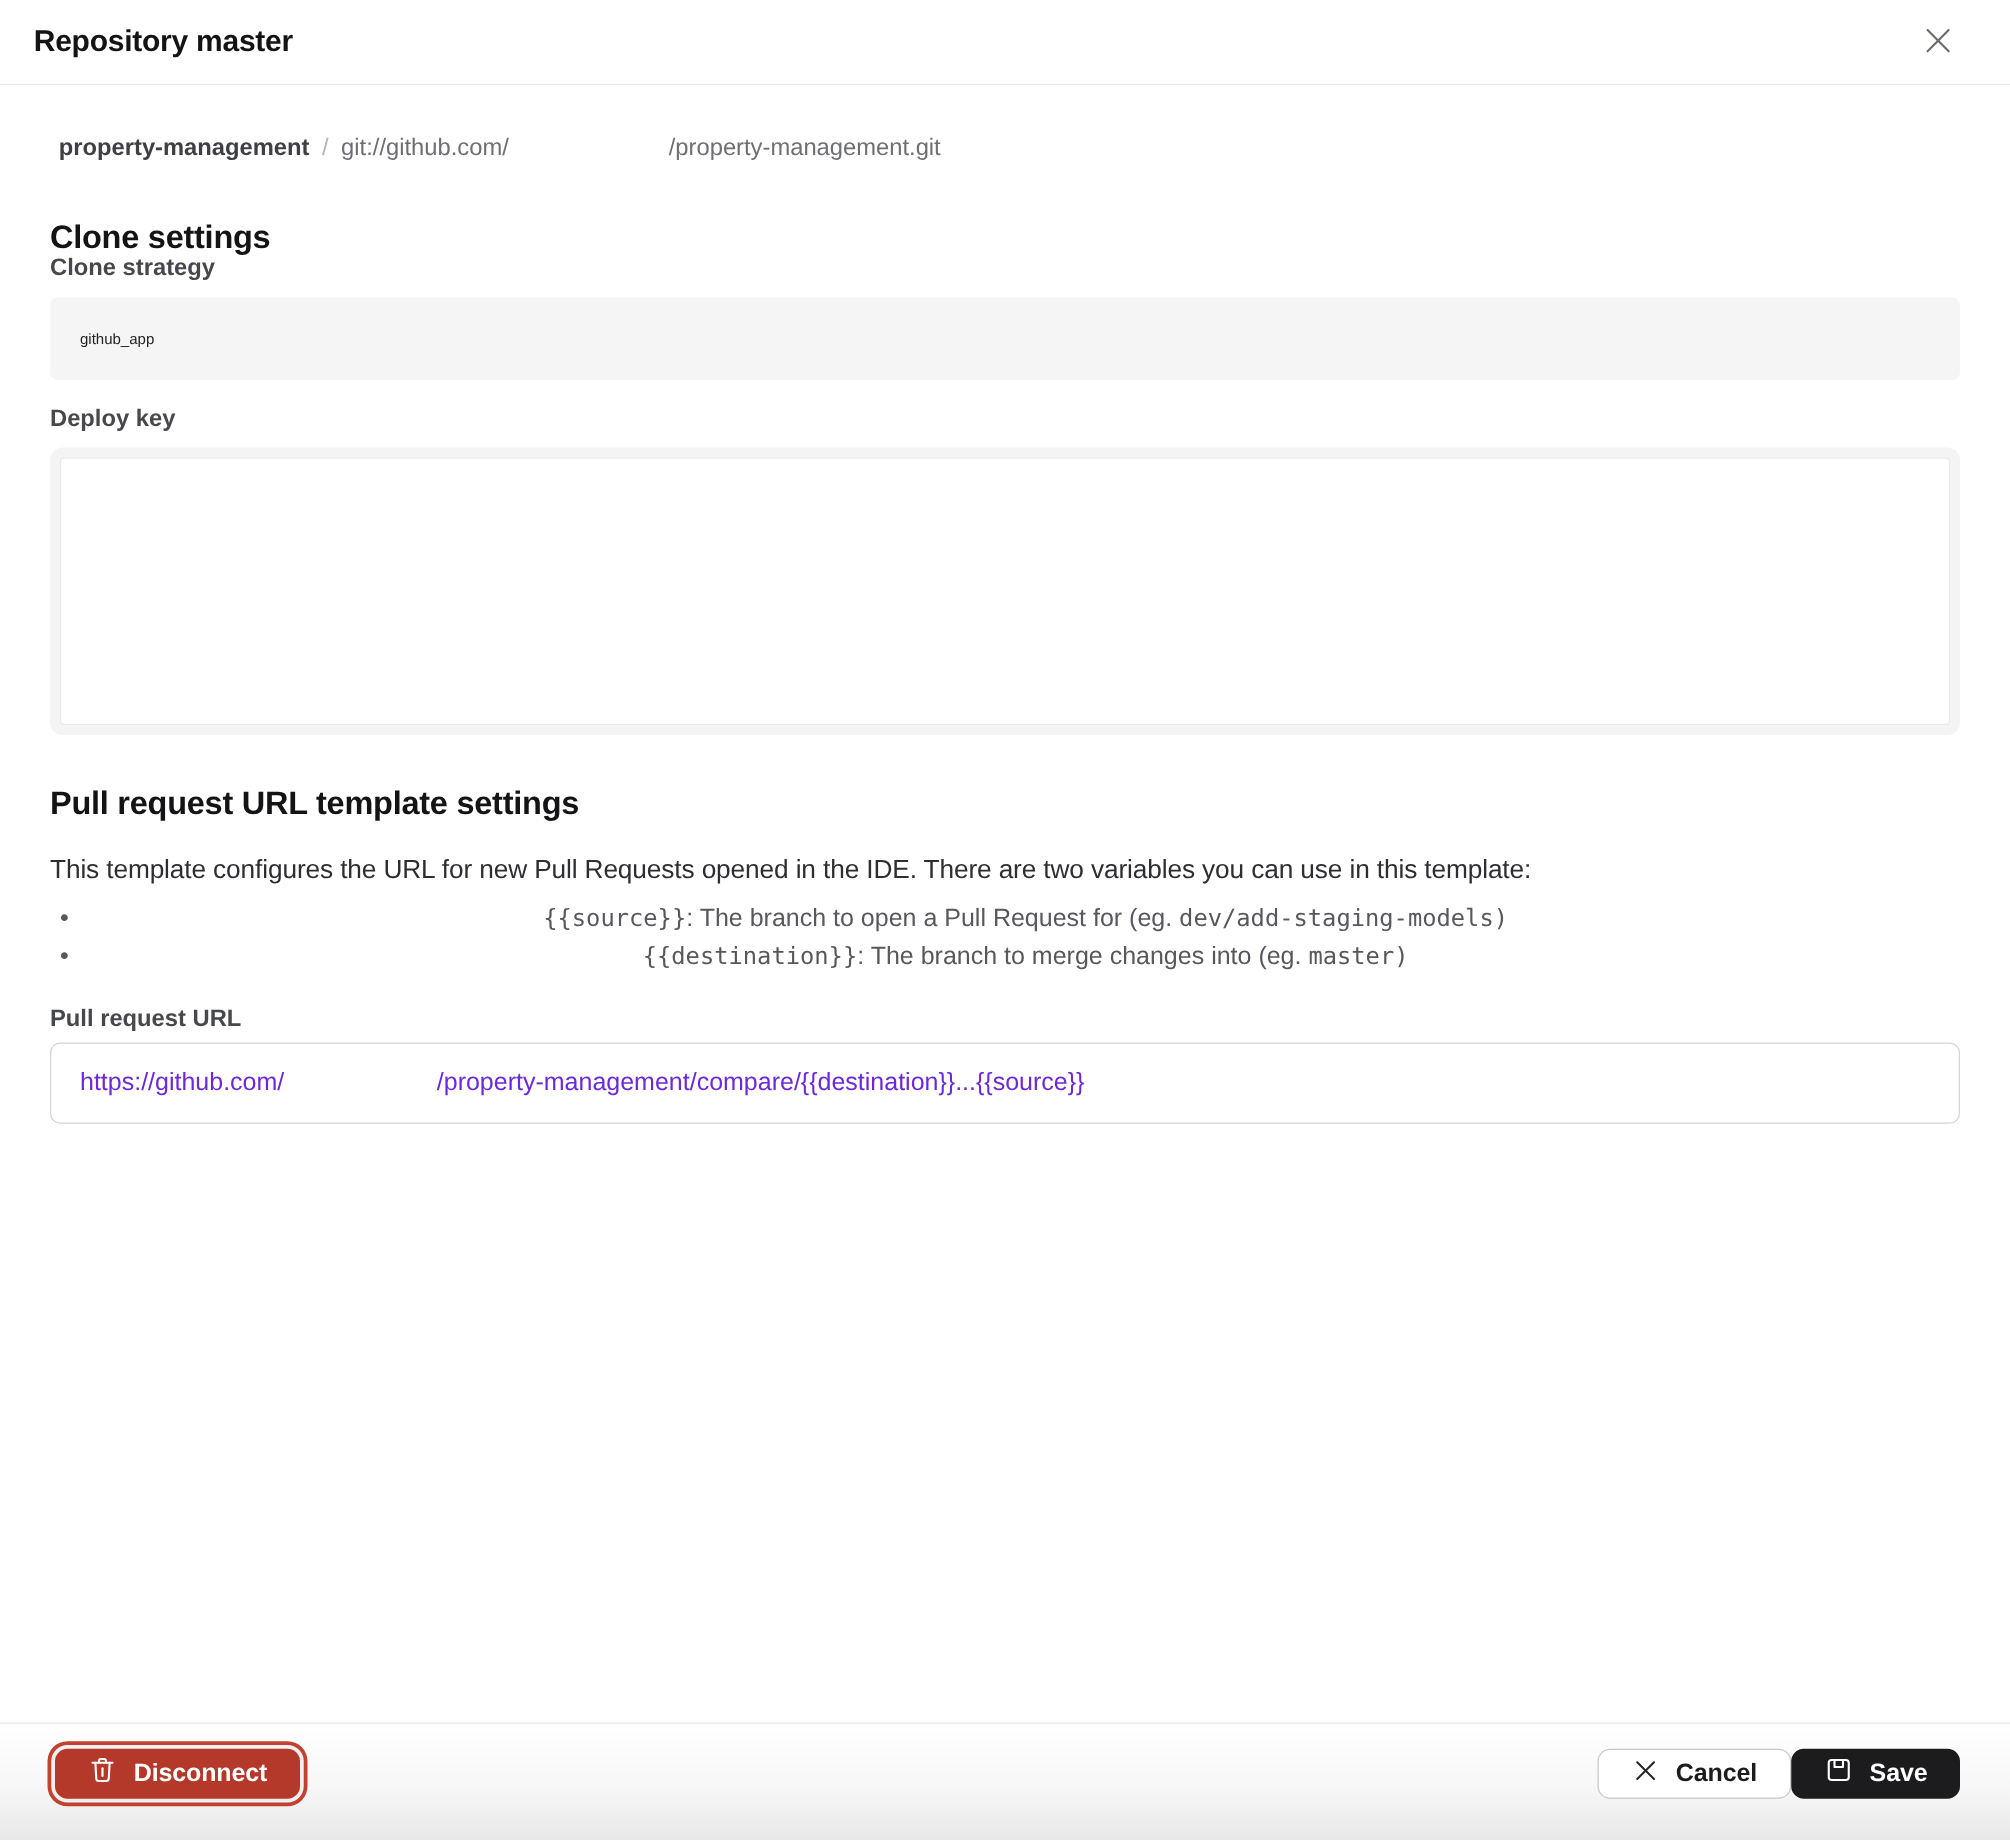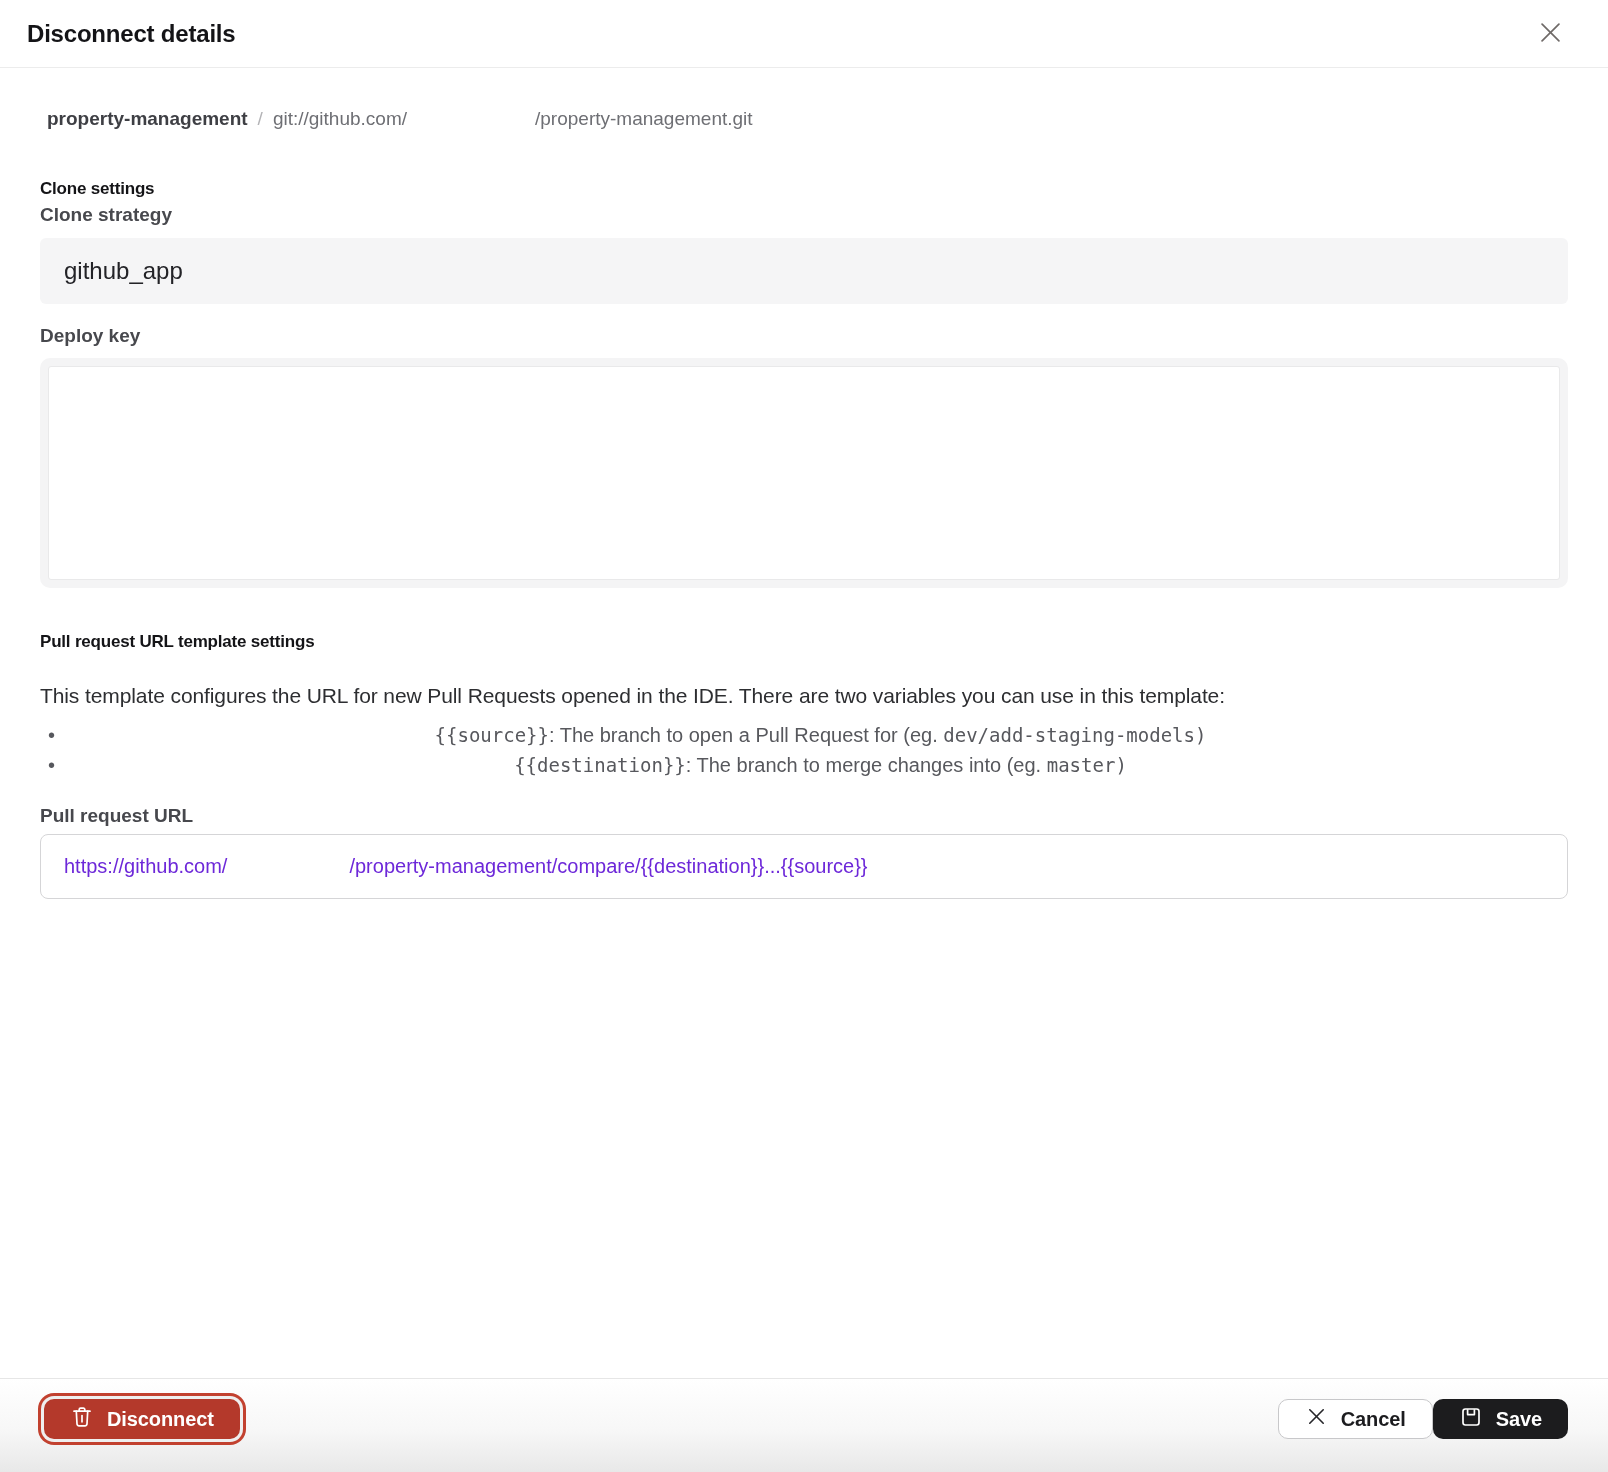--- a/index.html
+++ b/index.html
@@ -37,36 +37,36 @@
     display: flex; align-items: flex-end; white-space: nowrap;
   }
   .breadcrumb .repo-name { font-weight: 700; color: #3e3f44; }
   .breadcrumb .sep { color: #b4b4b7; margin: 0 10px; }
   .redacted-gap { display: inline-block; height: 1px; }
   .gap-breadcrumb { width: 128px; }
   .gap-url { width: 122px; }
 
   h2.section-heading {
     margin-top: 44px;
-    font-size: 17px; line-height: 28px; font-weight: 700; color: #141417;
+    font-size: 26px; line-height: 28px; font-weight: 700; color: #141417;
     letter-spacing: -0.2px;
   }
   h2.pr-heading { margin-top: 40px; }
 
   .field-label {
     display: block; 
     font-size: 19px; line-height: 24px; font-weight: 700; color: #47484d;
   }
   .field-label.deploy { margin-top: 20px; }
 
   .readonly-input {
     margin-top: 11px; height: 66px; width: 100%;
     background: #f5f5f6; border-radius: 6px;
     display: flex; align-items: center; padding: 0 24px;
-    font-size: 24px; font-weight: 500; color: #232327;
+    font-size: 12px; font-weight: 500; color: #232327;
   }
 
   .textarea-frame {
     margin-top: 10px; height: 230px; width: 100%;
     background: #f4f4f5; border-radius: 10px; padding: 8px;
   }
   .textarea-frame textarea {
     width: 100%; height: 100%; display: block;
     background: #ffffff; border: 1px solid #e9e9ea; border-radius: 3px;
     resize: none; outline: none;
@@ -120,21 +120,21 @@
   }
   .btn-primary { background: #1c1c1e; color: #ffffff; }
   .btn svg { flex: 0 0 auto; }
 </style>
 </head>
 <body>
 
 <div class="modal">
 
   <div class="modal-header">
-    <div class="modal-title">Disconnect details</div>
+    <div class="modal-title">Repository master</div>
     <button class="close-btn">
       <span>
         <svg width="27" height="27" viewBox="0 0 24 24" fill="none" stroke="#6f6a68" stroke-width="1.5" stroke-linecap="round">
           <line x1="4.5" y1="4.5" x2="19.5" y2="19.5"></line>
           <line x1="19.5" y1="4.5" x2="4.5" y2="19.5"></line>
         </svg>
       </span>
     </button>
   </div>
 

